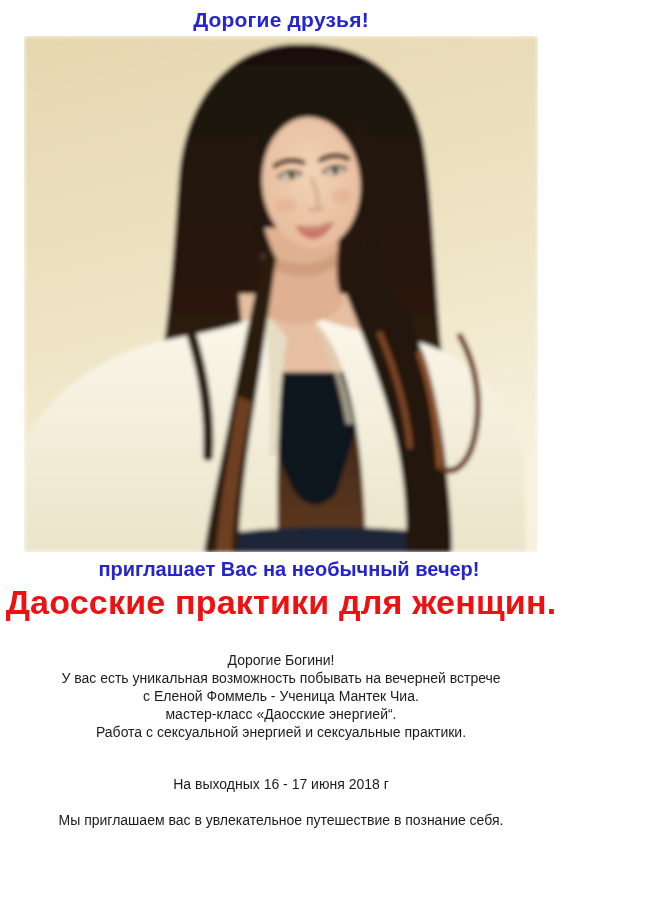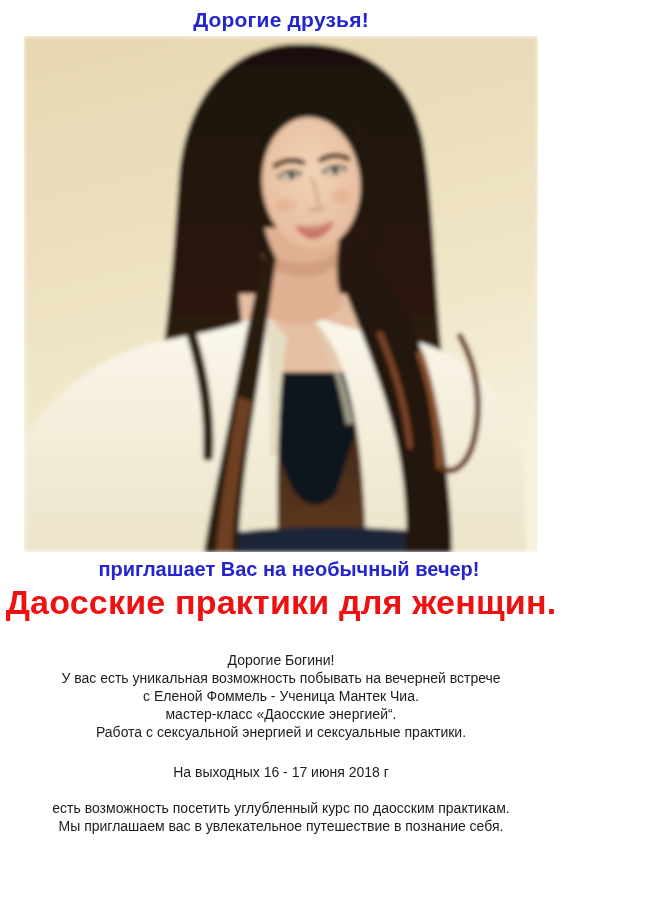--- a/index.html
+++ b/index.html
@@ -27,21 +27,21 @@
   .invite-line {
     margin-top:6px; color:var(--blue); font-weight:bold;
     font-size:20px; line-height:22px;padding-left:16px;
   }
   .main-title {
     margin-top:2px; color:var(--red); font-weight:bold;
     font-size:34px; line-height:40px; letter-spacing:0.2px;
   }
   .body-text { margin-top:29px; color:var(--ink); font-size:14px; line-height:18px; }
   .body-line { min-height:18px; }
-  .para-2 { margin-top:22px; }
+  .para-2 { margin-top:34px; }
   .para-3 { margin-top:18px; }
 </style>
 </head>
 <body>
 
 <div class="flyer">
 
   <div class="header">
     <div class="header-line">Дорогие друзья!</div>
   </div>
@@ -150,18 +150,17 @@
       <div class="body-line">Дорогие Богини!</div>
       <div class="body-line">У вас есть уникальная возможность побывать на вечерней встрече</div>
       <div class="body-line">с Еленой Фоммель - Ученица Мантек Чиа.</div>
       <div class="body-line">мастер-класс «Даосские энергией“.</div>
       <div class="body-line">Работа с сексуальной энергией и сексуальные практики.</div>
     </div>
     <div class="para-2">
       <div class="body-line">На выходных 16 - 17 июня 2018 г</div>
     </div>
     <div class="para-3">
-      <div class="body-line">есть возможность посетить углубленный курс по даосским практикам.</div>
       <div class="body-line">Мы приглашаем вас в увлекательное путешествие в познание себя.</div>
     </div>
   </div>
 
 </div>
 
 </body></html>

